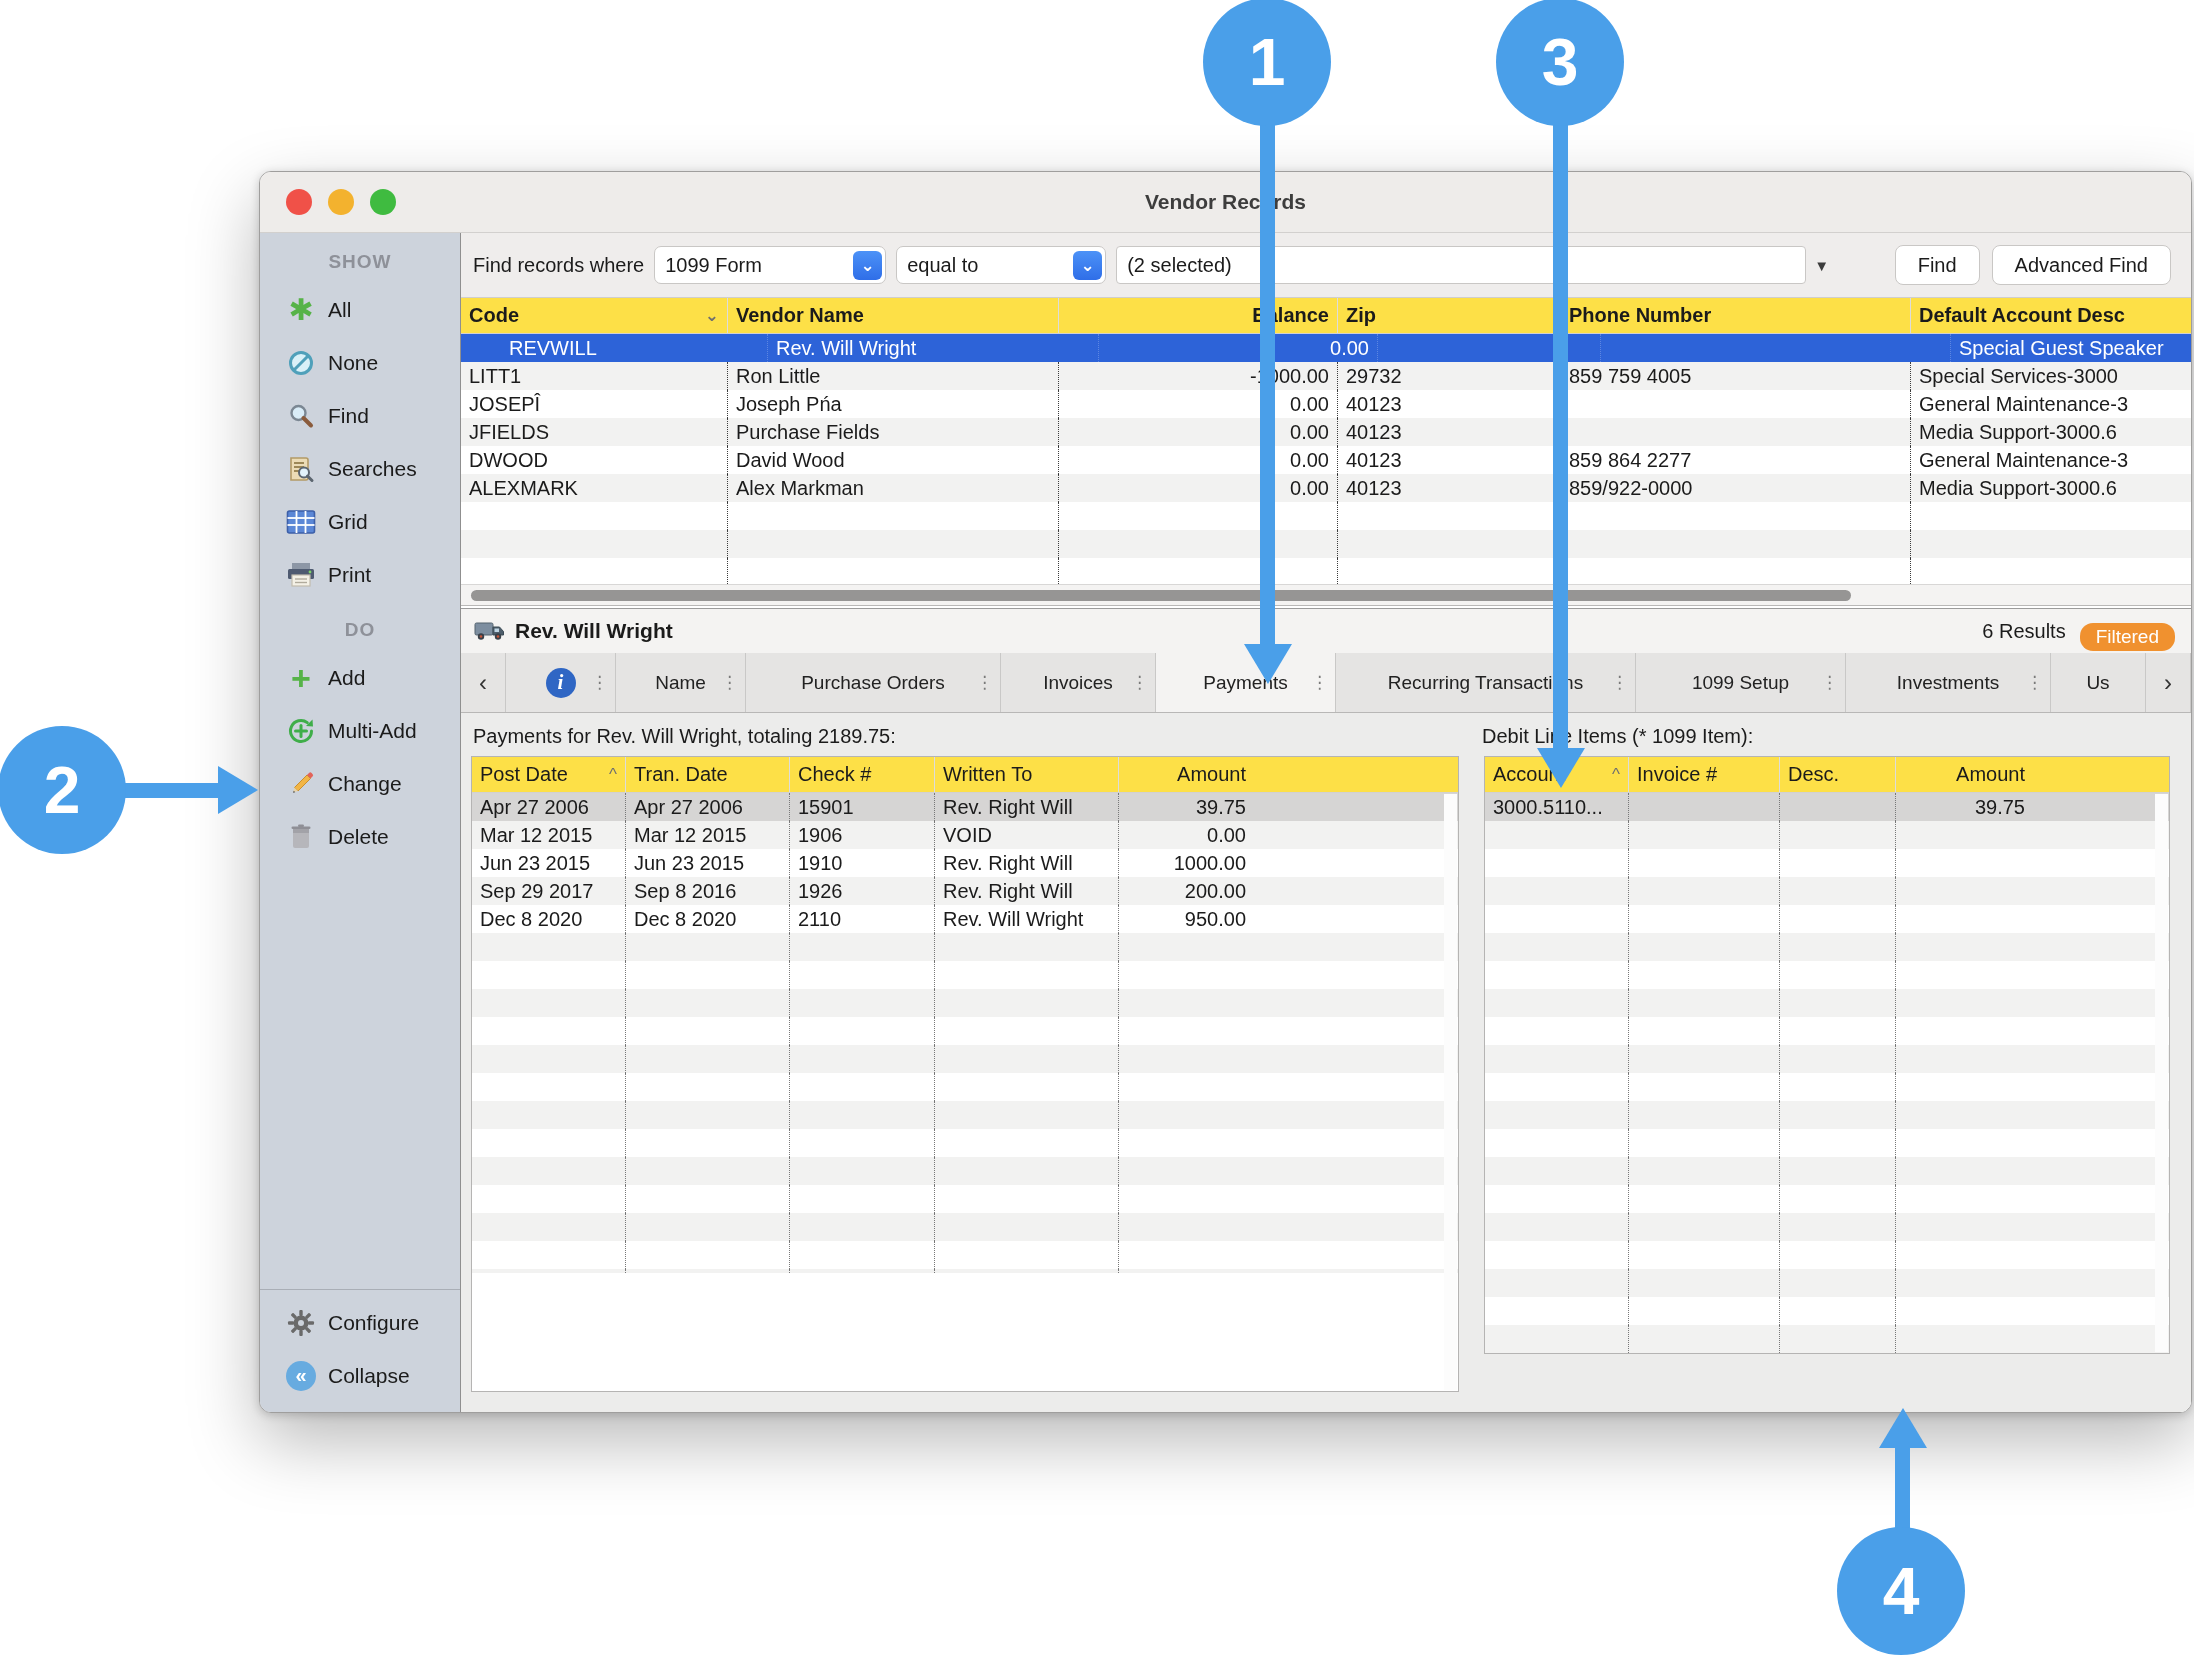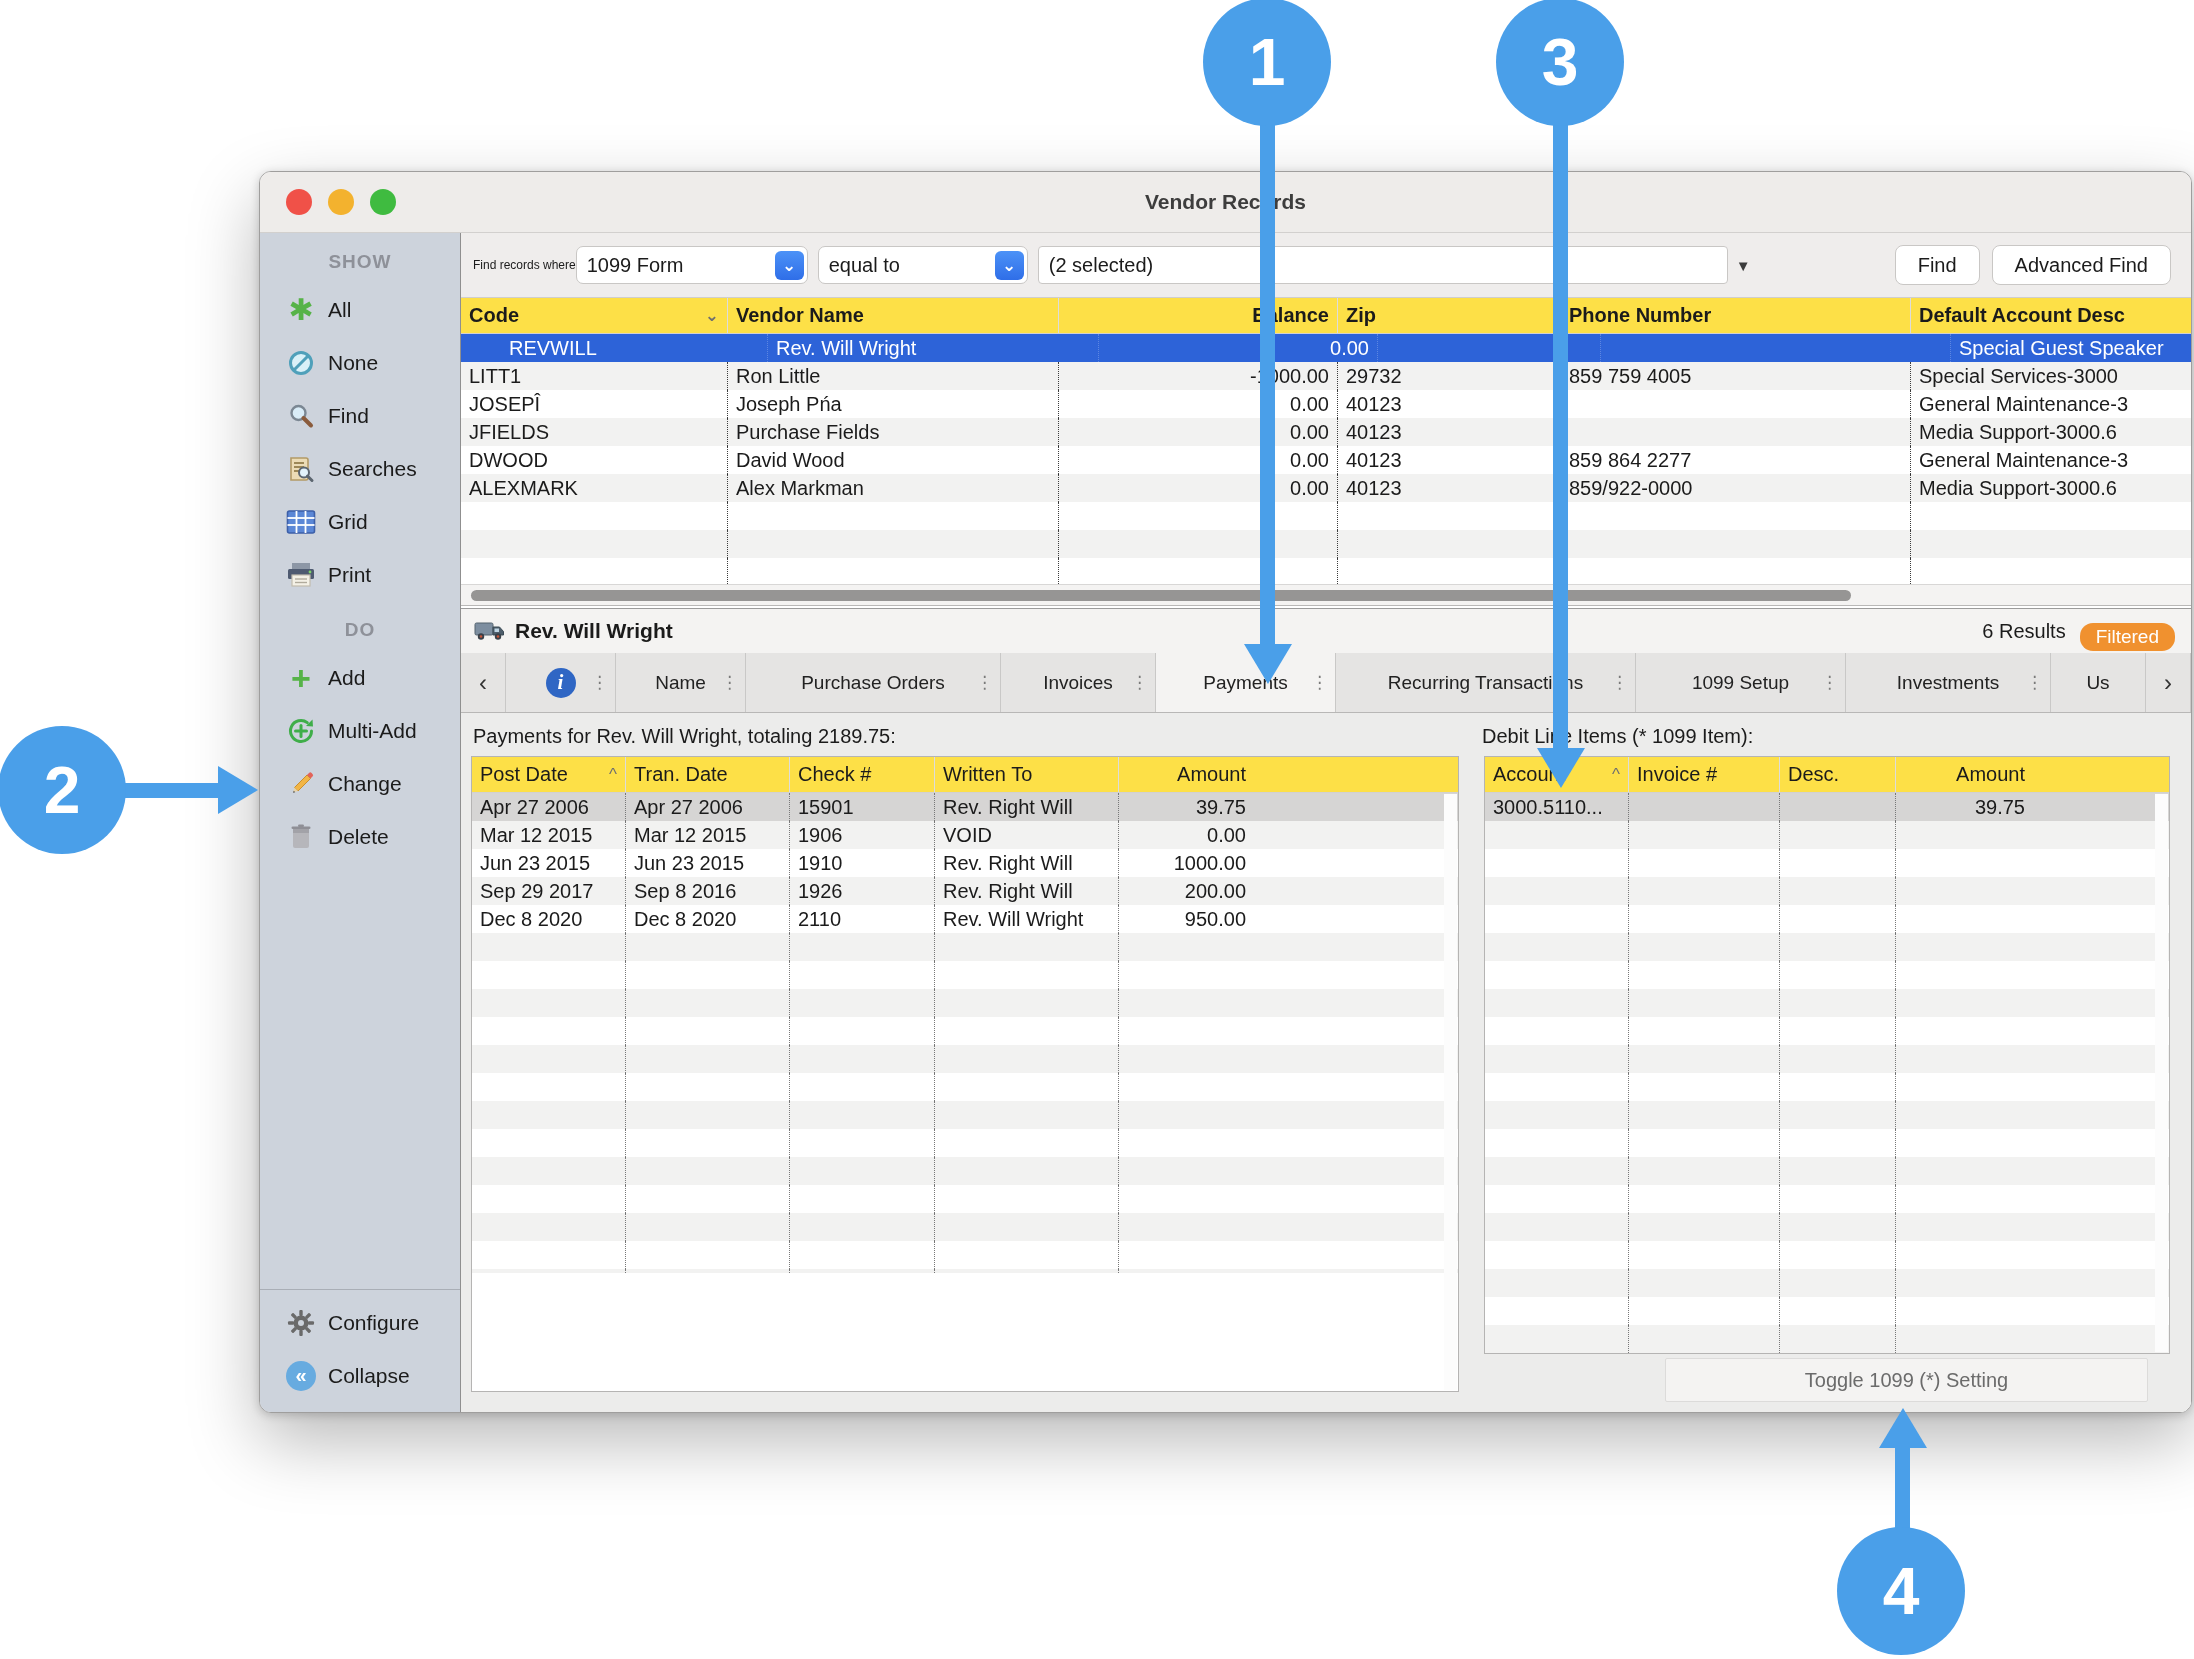--- a/index.html
+++ b/index.html
@@ -32,21 +32,21 @@
   .glyph-plus{font-size:34px;line-height:30px;color:#56b348;font-weight:bold;}
   .sb-footer{position:absolute;left:0;right:0;bottom:10px;border-top:1px solid #a9aeb6;padding-top:6px;}
   .collapse-badge{width:30px;height:30px;border-radius:50%;background:#67abe0;color:#fff;
                   display:flex;align-items:center;justify-content:center;font-size:20px;font-weight:bold;}
 
   
   .main{position:relative;flex:1;background:#ffffff;}
 
   .findbar{position:absolute;left:0;top:0;width:100%;height:65px;background:#efedec;
            border-bottom:1px solid #cfcecd;display:flex;align-items:center;padding-left:12px;box-sizing:border-box;}
-  .find-label{font-size:12px;white-space:nowrap;}
+  .find-label{font-size:20px;margin-right:10px;white-space:nowrap;}
   .dropdown{height:38px;background:#ffffff;border:1px solid #c9c7c5;border-radius:7px;
             display:flex;align-items:center;padding:0 3px 0 10px;box-sizing:border-box;margin-right:10px;
             font-size:20px;justify-content:space-between;}
   .dd-field{width:232px;}
   .dd-op{width:210px;}
   .dd-btn{width:29px;height:29px;border-radius:6px;background:linear-gradient(#4c92f7,#2f6ee8);
           color:#fff;display:flex;align-items:center;justify-content:center;font-size:17px;font-weight:bold;flex:none;}
   .value-field{width:690px;height:38px;background:#fff;border:1px solid #c9c7c5;border-radius:4px;
                display:flex;align-items:center;padding:0 10px;box-sizing:border-box;font-size:20px;margin-right:8px;
                white-space:nowrap;overflow:hidden;}
@@ -785,21 +785,20 @@
                 <div class="t-row" style="grid-template-columns: 144px 151px 116px 137px 1fr;">
                   <div class="t-cell"></div>
                   <div class="t-cell"></div>
                   <div class="t-cell"></div>
                   <div class="t-cell right"></div>
                 </div>
               </div>
               <div class="vtrack"></div>
             </div>
 
-          <button class="toggle-btn">Toggle 1099 (*) Setting</button>
         </div>
 
       </div>
     </div>
   </div>
 
   <div class="callout" style="left:1203px;top:-2px;">1</div>
   <div class="stem" style="left:1260px;top:120px;width:15px;height:524px;"></div>
   <div class="head down" style="left:1244px;top:644px;"></div>
 

